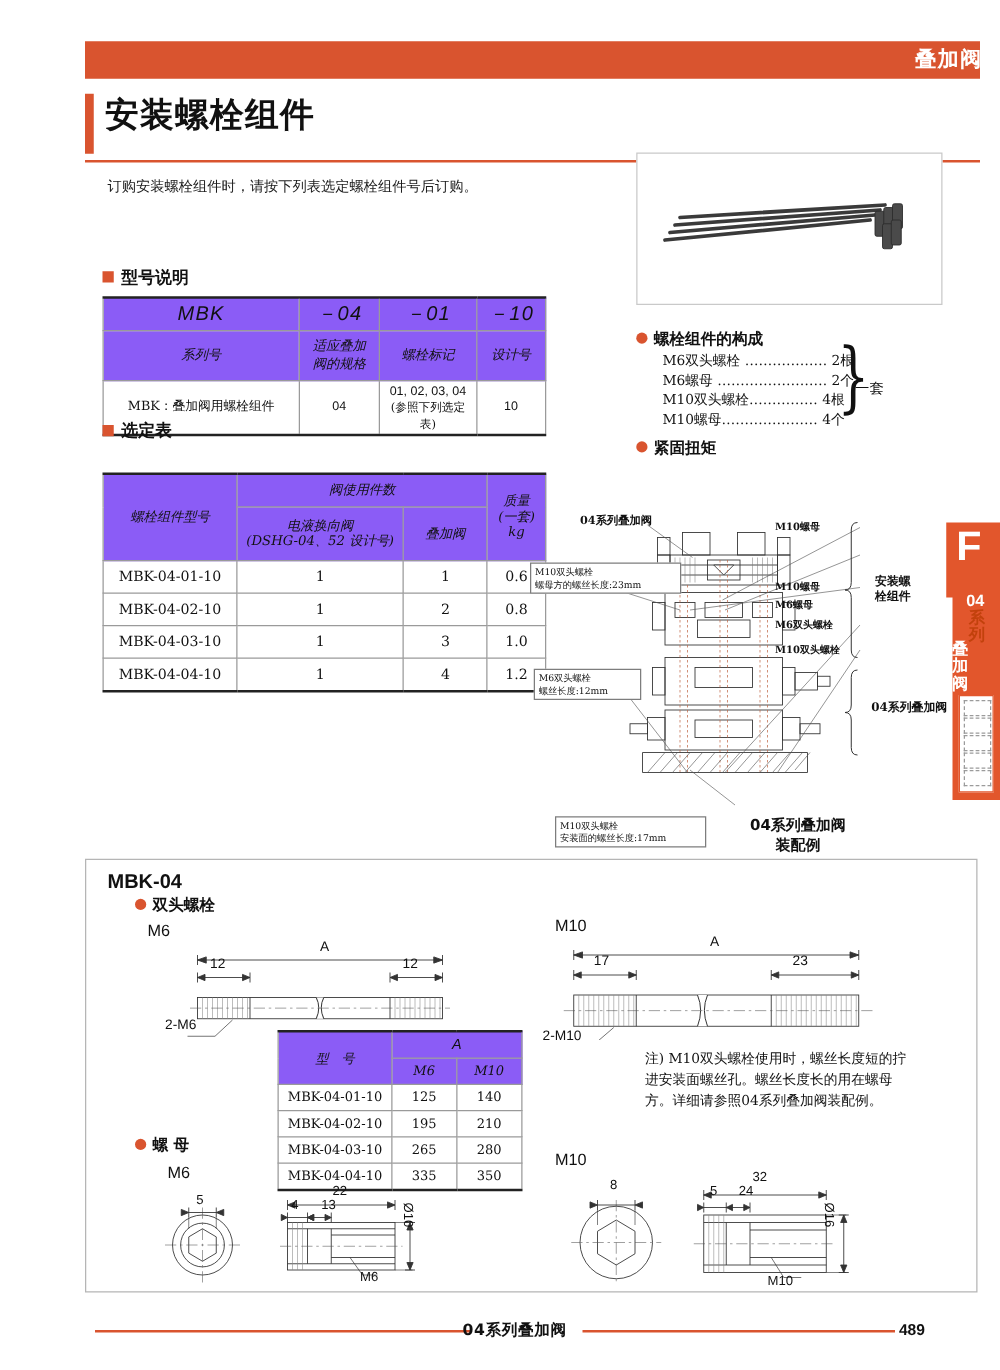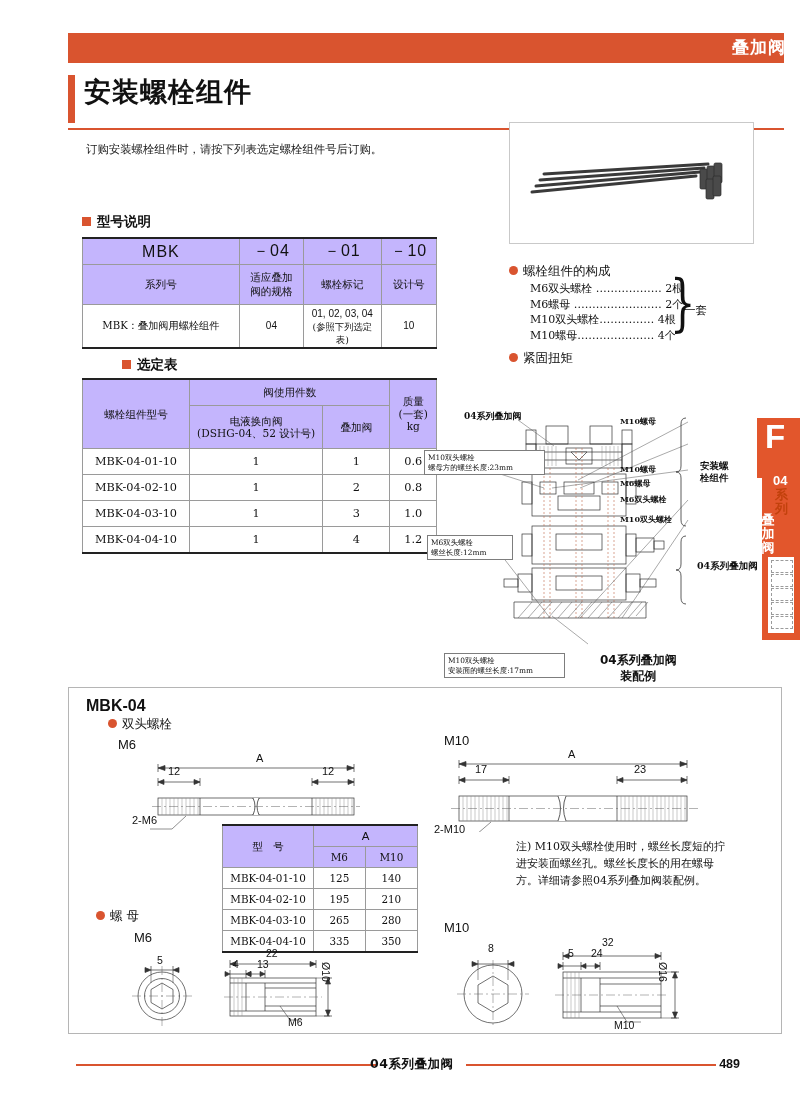--- a/index.html
+++ b/index.html
@@ -25,42 +25,42 @@
 
   
   .sec-h{position:absolute;font-size:13.5px;font-weight:bold;color:#111;
          font-family:"DejaVu Sans",sans-serif;}
   .sec-h .sq{display:inline-block;width:9px;height:9px;background:#D9542F;margin-right:6px;}
 
   
   table{border-collapse:collapse;}
   .tb{position:absolute;font-family:"DejaVu Serif",serif;font-size:11px;color:#111;}
   .tb td,.tb th{border:1px solid #9a9a9a;text-align:center;vertical-align:middle;font-weight:normal;padding:2px 3px;}
-  .tb .hd{background:#c4b5fd;}
+  .tb .hd{background:#8b5cf6;font-style:italic;}
   .tb .topline td,.tb .topline th{border-top:2px solid #222;}
   .tb .botline td{border-bottom:2px solid #222;}
 
   
   #model-table{left:82px;top:237px;width:355px;}
   #model-table td{height:20px;}
   #model-table .big{font-size:16px;letter-spacing:1px;font-family:"Liberation Sans",sans-serif;}
   #model-table .r2{height:40px;font-size:10.6px;line-height:1.25;}
   #model-table .r3{height:34px;font-size:10.6px;line-height:1.2;}
   #model-table .small{font-size:9.3px;}
   #model-table .mono{font-family:"Liberation Sans",sans-serif;font-size:10px;}
 
   
   #sel-table{left:82px;top:378px;width:355px;}
   #sel-table td{height:21px;font-size:11.3px;}
   #sel-table .hd{font-size:10.6px;line-height:1.18;}
 
   
   .photo-box{position:absolute;left:509px;top:122px;width:243px;height:120px;
              border:1px solid #c9c9c9;background:#fff;}
-  .bullet-h{position:absolute;font-size:12.5px;font-weight:normal;font-family:"DejaVu Sans",sans-serif;color:#111;}
+  .bullet-h{position:absolute;font-size:12.5px;font-weight:bold;font-family:"DejaVu Sans",sans-serif;color:#111;}
   .bullet-h .dot{display:inline-block;width:9px;height:9px;border-radius:50%;background:#D9542F;margin-right:5px;}
   .kv{position:absolute;font-family:"DejaVu Serif",serif;font-size:11px;line-height:1.42;color:#111;}
   .kv .row{white-space:pre;}
   .brace{position:absolute;font-size:40px;font-family:"DejaVu Serif",serif;color:#111;
          transform:scaleY(1.55);transform-origin:left center;}
   .brace-lbl{position:absolute;font-size:11.5px;font-family:"DejaVu Serif",serif;}
 
   
   .tab-wrap{position:absolute;left:757px;top:418px;width:43px;height:222px;}
   .tab-top{position:absolute;left:0;top:0;width:43px;height:60px;background:#E2562C;}
@@ -165,21 +165,21 @@
       <td class="mono">04</td>
       <td>
         <span class="mono">01, 02, 03, 04</span><br>
         <span class="small">(参照下列选定表)</span>
       </td>
       <td class="mono">10</td>
     </tr>
   </tbody>
     </table>
 
-  <div class="sec-h" style="left:82px;top:356px;margin-left:40px;">
+  <div class="sec-h" style="left:82px;top:336px;">
     <span class="sq"></span><span>选定表</span>
   </div>
 
   <table class="tb" id="sel-table">
     <tbody>
         <tr class="topline">
       <td class="hd" rowspan="2" style="width:108px;height:48px;">螺栓组件型号</td>
       <td class="hd" colspan="2" style="height:21px;">阀使用件数</td>
       <td class="hd" rowspan="2" style="width:42px;">
         <span>质量</span><br>
@@ -470,21 +470,21 @@
     <tr class="botline">
       <td>MBK-04-04-10</td>
       <td>335</td>
       <td>350</td>
     </tr>
   </tbody>
     </table>
 
   <div class="note">注) M10双头螺栓使用时，螺丝长度短的拧进安装面螺丝孔。螺丝长度长的用在螺母方。详细请参照04系列叠加阀装配例。</div>
 
-  <div class="bullet-h" style="left:96px;top:908px;">
+  <div class="bullet-h" style="left:108px;top:908px;">
     <span class="dot"></span><span>螺 母</span>
   </div>
   <div class="lbl" style="left:134px;top:930px;font-size:13px;">M6</div>
   <div class="lbl" style="left:444px;top:920px;font-size:13px;">M10</div>
 
   <div style="position:absolute;left:120px;top:948px;">
     <svg width="250" height="85" viewBox="0 0 250 85">
       <g stroke="#333" fill="none" stroke-width="0.7">
 
         <circle cx="42" cy="48" r="24"></circle>

